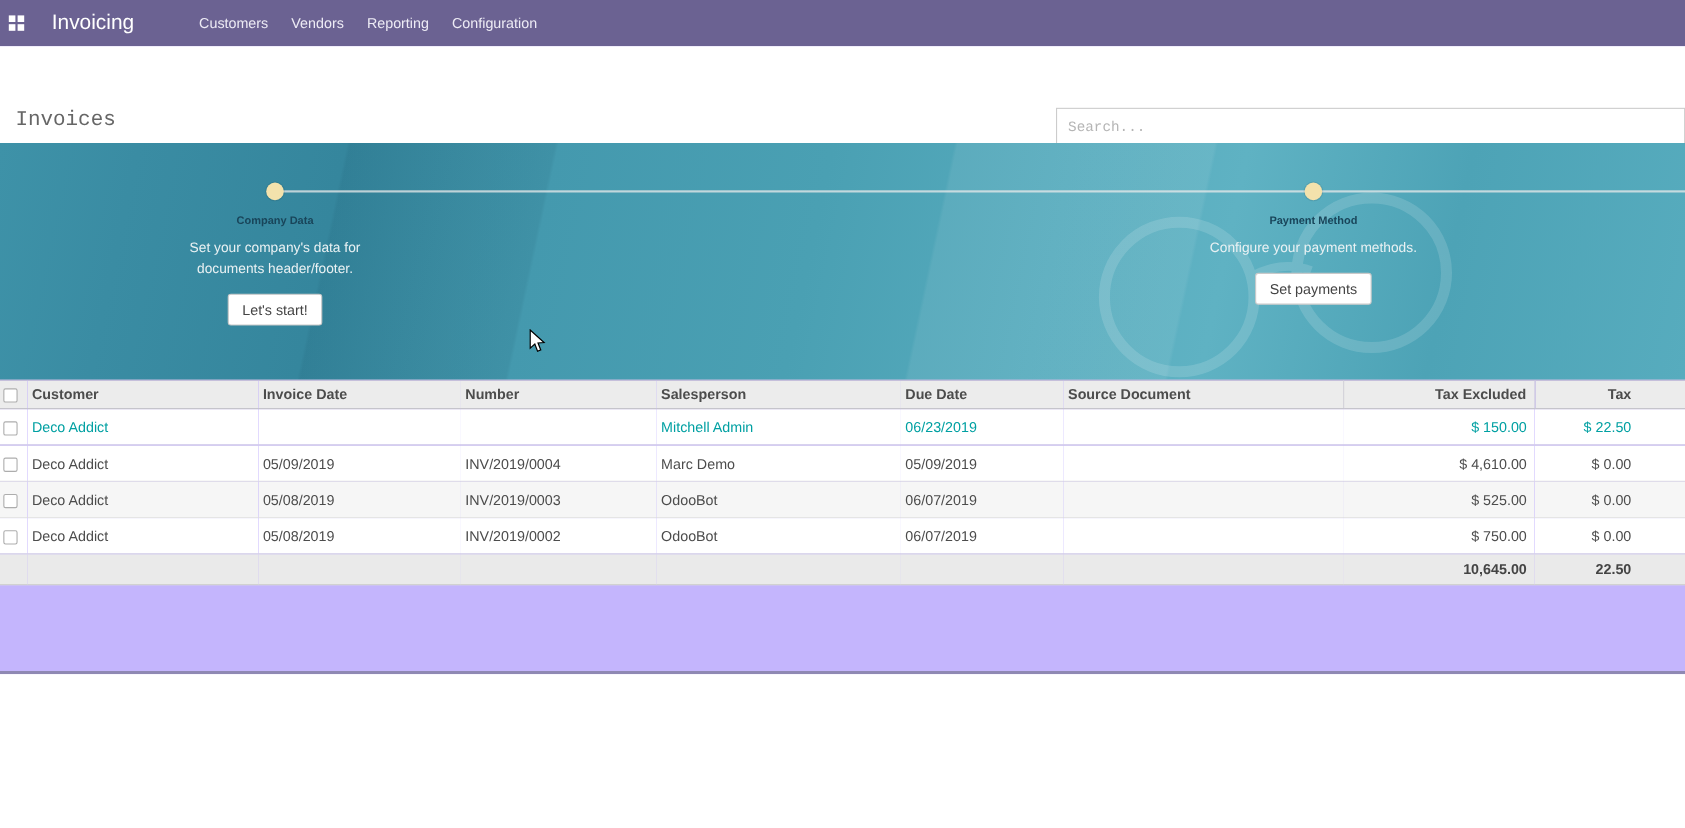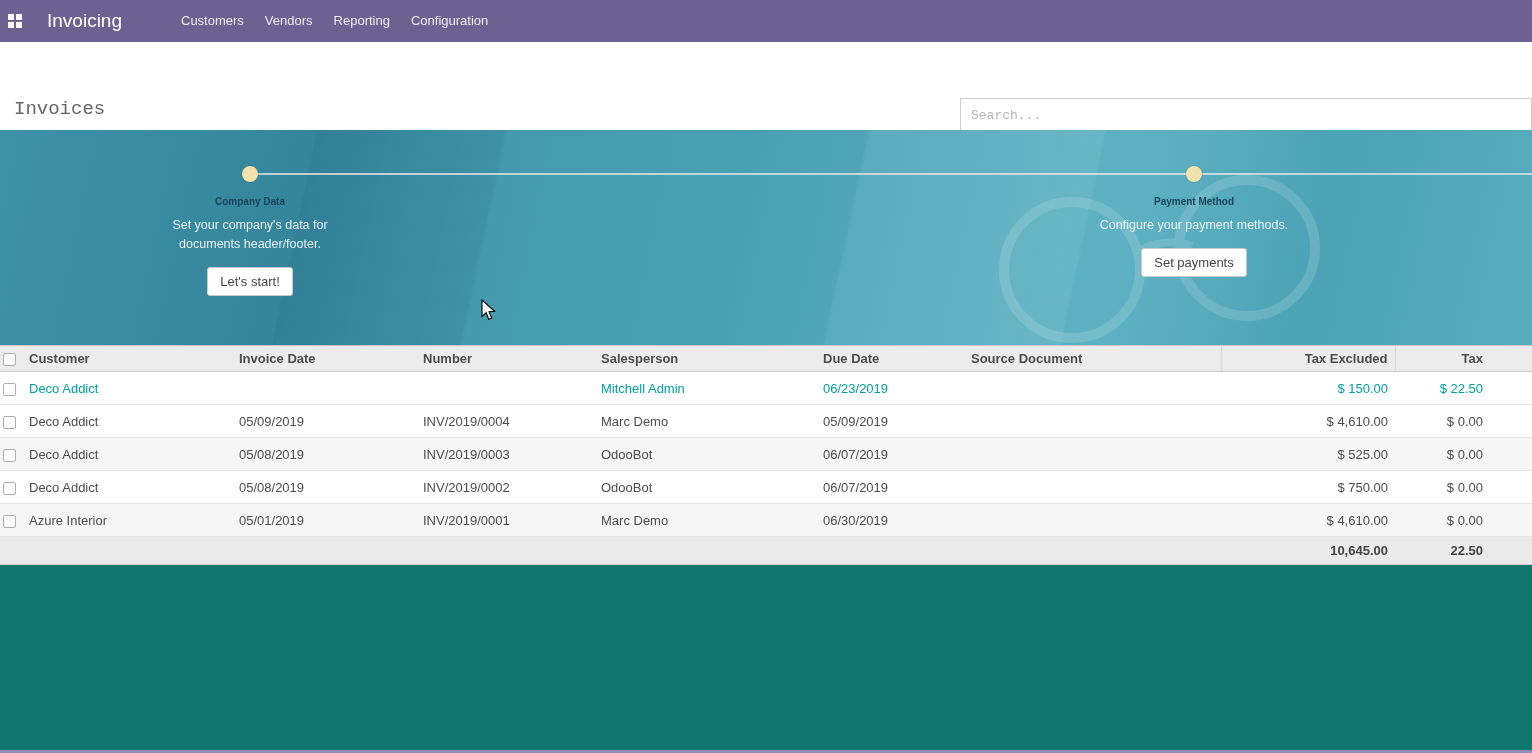--- a/index.html
+++ b/index.html
@@ -1,18 +1,18 @@
 <!DOCTYPE html>
 <html><head>
 <meta charset="utf-8">
 <style>
   * { box-sizing: border-box; margin: 0; padding: 0; }
   html, body { background: #fff; }
   body { font-family: "Liberation Sans", sans-serif; }
-  .screen { position: relative; width: 1532px; height: 753px; background: #0f766e; overflow: hidden; }
+  .screen { position: relative; width: 1532px; height: 613px; background: #c4b5fd; overflow: hidden; }
 
   
   .navbar { height: 42px; background: #6b6292; display: flex; align-items: center; padding-left: 8px; }
   .apps-icon { display: grid; grid-template-columns: 6px 6px; grid-gap: 2px; cursor: pointer; }
   .apps-icon span { width: 6px; height: 6px; background: #fff; }
   .app-title { color: #fff; font-size: 19px; font-weight: 500; margin-left: 25px; cursor: pointer; }
   .nav-menus { display: flex; gap: 17px; margin-left: 57px; }
   .nav-menus a { color: #edebf5; font-size: 13px; text-decoration: none; line-height: 42px; padding: 0 2px; cursor: pointer; }
 
   
@@ -228,31 +228,20 @@
           <td class="col-check"><input type="checkbox" class="odoo-check" style=""></td>
           <td>Deco Addict</td>
           <td>05/08/2019</td>
           <td>INV/2019/0002</td>
           <td>OdooBot</td>
           <td>06/07/2019</td>
           <td></td>
           <td class="num excl">$ 750.00</td>
           <td class="num taxcol">$ 0.00</td>
         </tr>
-        <tr>
-          <td class="col-check"><input type="checkbox" class="odoo-check" style=""></td>
-          <td>Azure Interior</td>
-          <td>05/01/2019</td>
-          <td>INV/2019/0001</td>
-          <td>Marc Demo</td>
-          <td>06/30/2019</td>
-          <td></td>
-          <td class="num excl">$ 4,610.00</td>
-          <td class="num taxcol">$ 0.00</td>
-        </tr>
       </tbody>
     <tfoot>
       <tr>
         <td class="col-check"></td>
         <td></td>
           <td></td>
           <td></td>
         <td></td>
           <td></td>
           <td></td>

